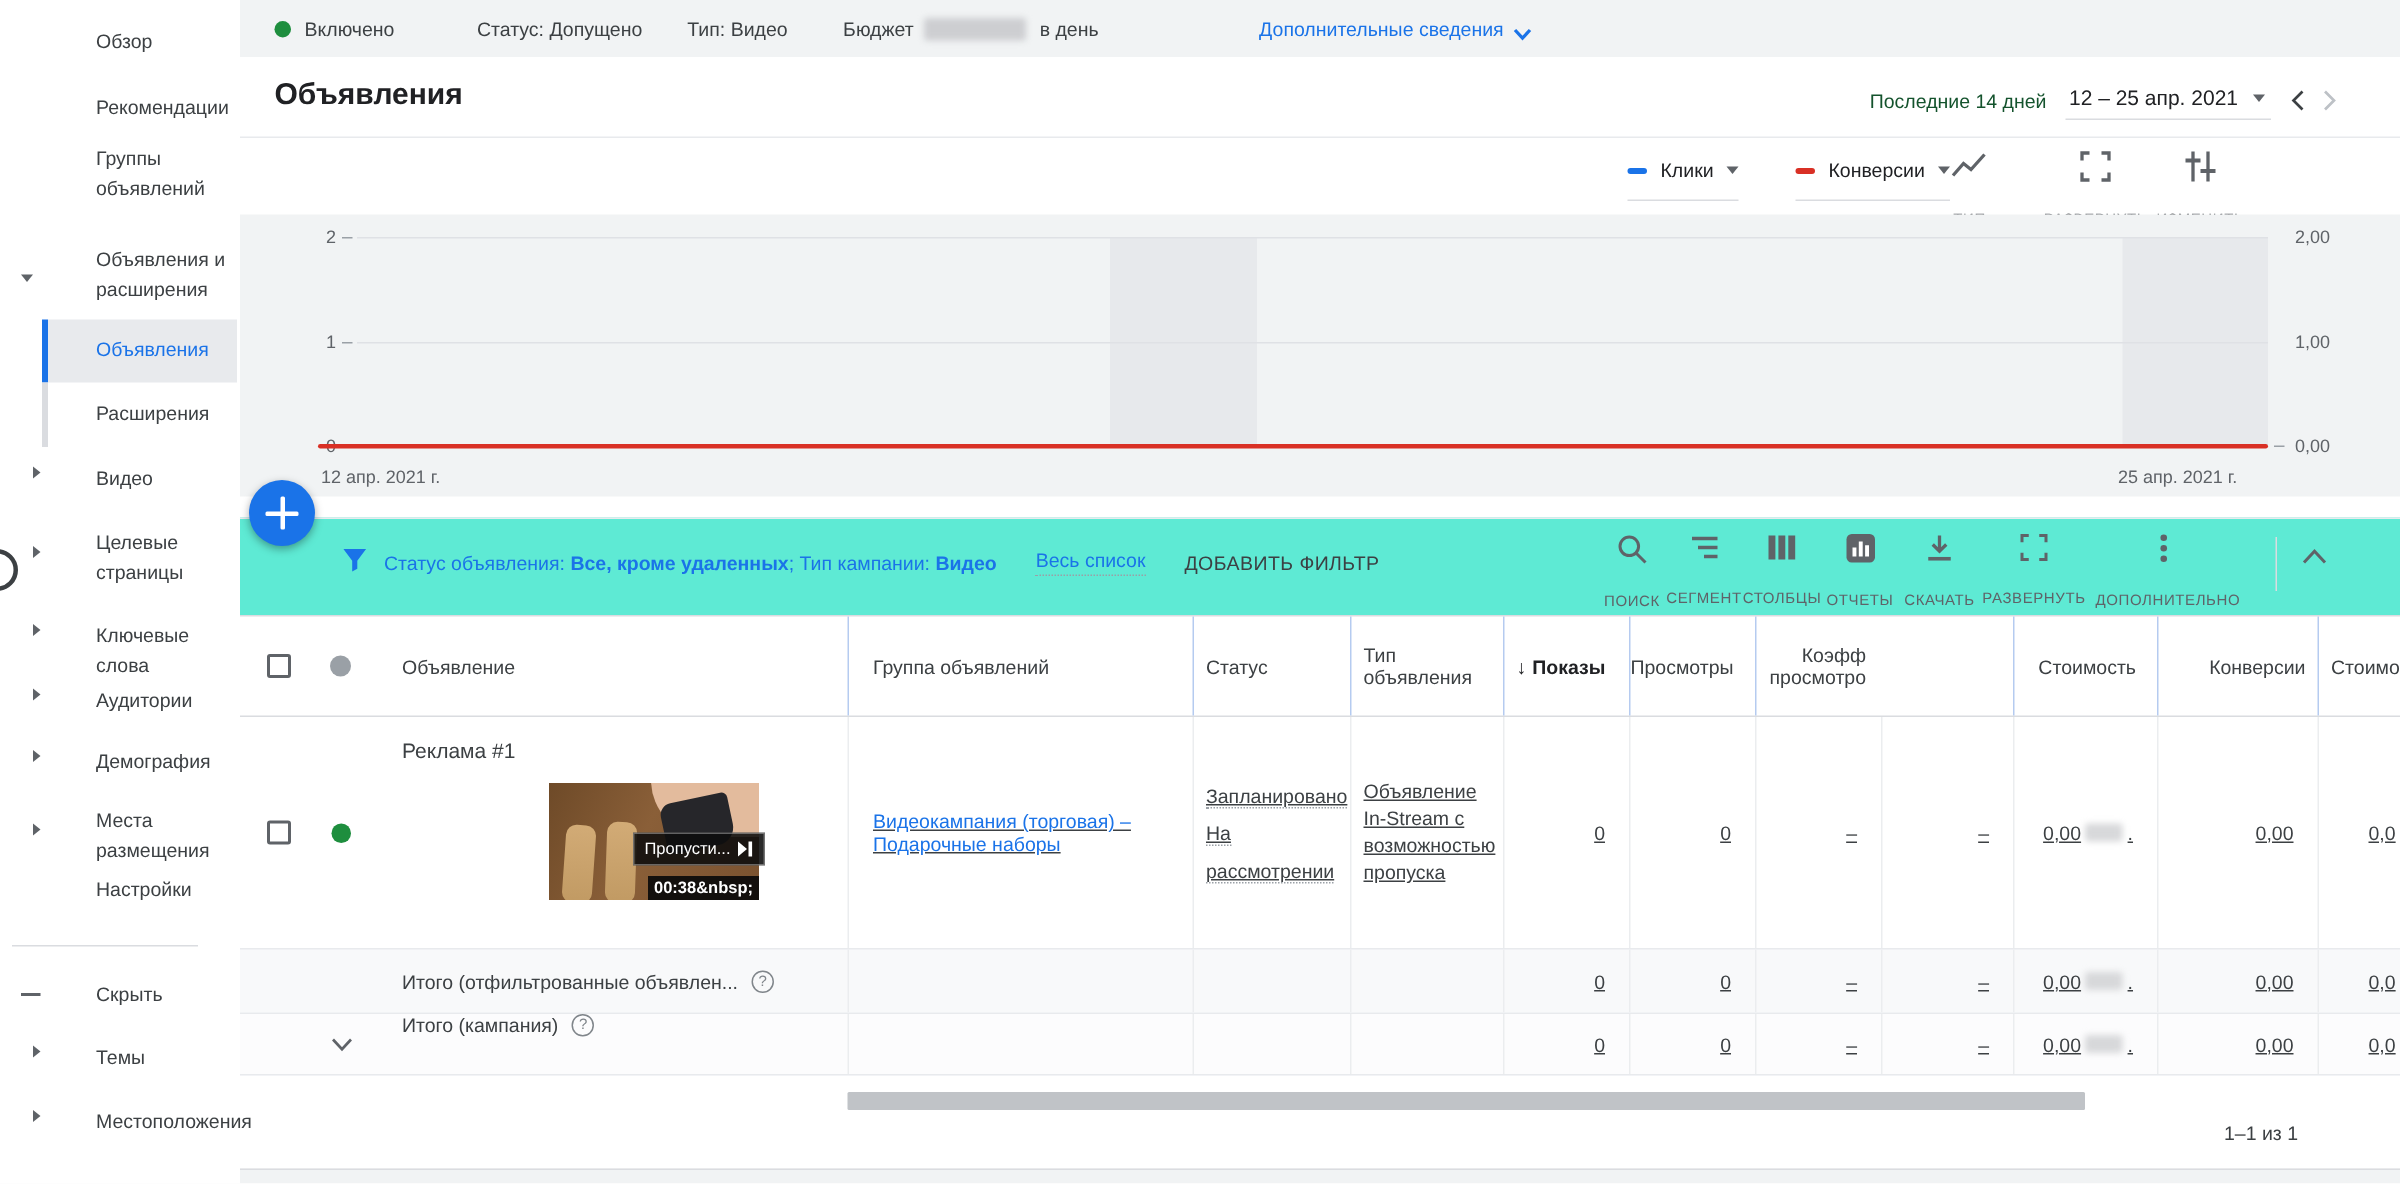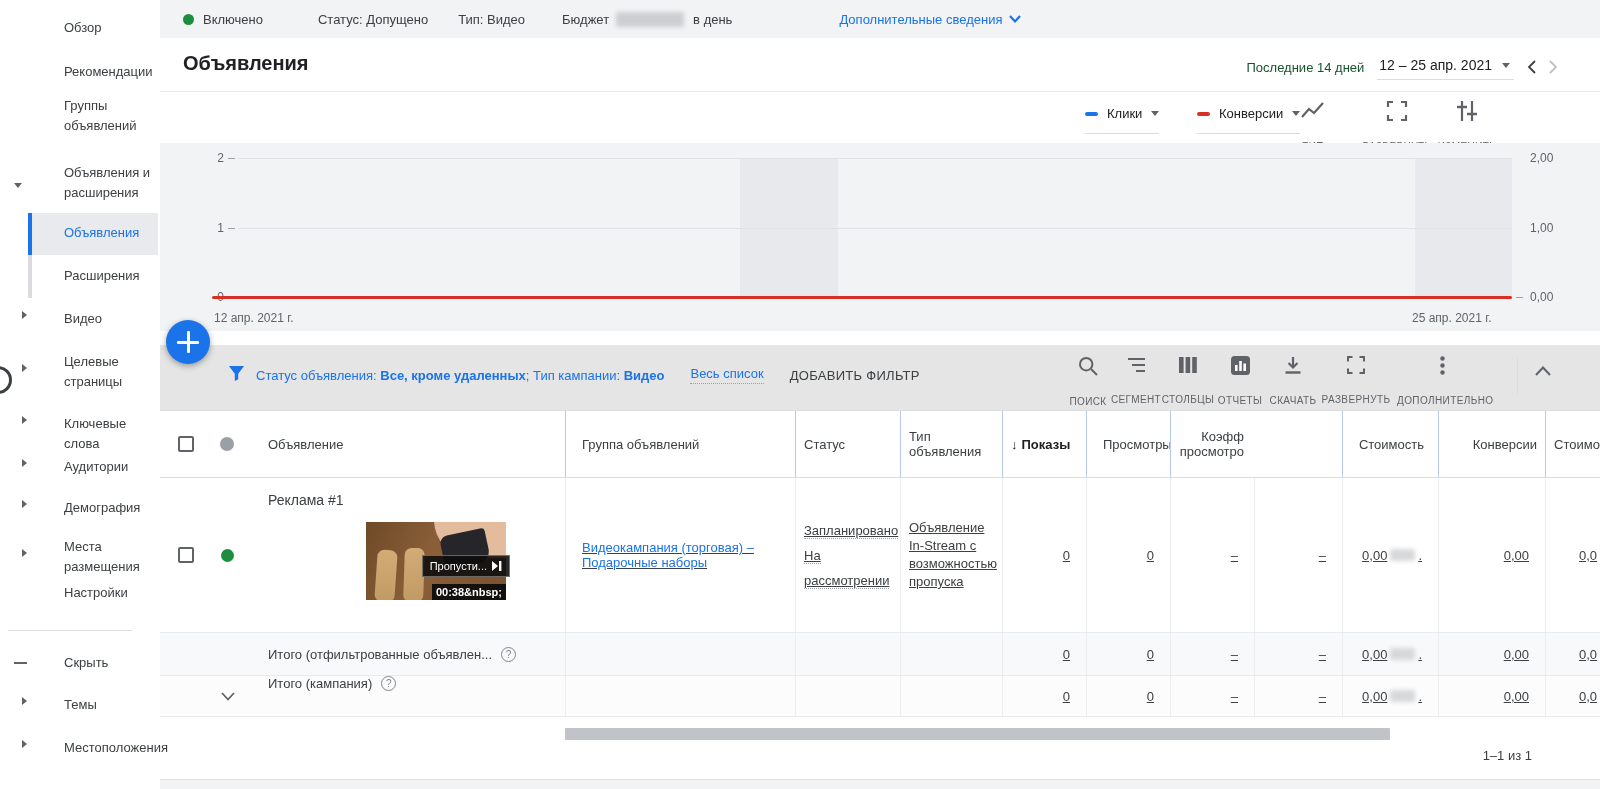--- a/index.html
+++ b/index.html
@@ -21,21 +21,21 @@
   #nav-divider { position:absolute; left:8px; top:630px; width:124px; height:1px; background:#dadce0; }
   #nav-minus { position:absolute; left:14px; top:662px; width:13px; height:2px; background:#5f6368; }
   #edge-arc { position:absolute; left:-16px; top:366px; width:28px; height:28px; border-radius:50%;
     border:3px solid #3c4043; background:#fff; }
 
   
   #topbar { position:absolute; left:160px; top:0; width:1440px; height:38px; background:#f1f3f4;
     display:flex; align-items:center; font-size:13px; color:#3c4043; }
   .dot { border-radius:50%; display:inline-block; }
   .blurbox { display:inline-block; background:#cdced1; border-radius:2px; filter:blur(2px); }
-  #details-link { color:#1a73e8; cursor:pointer; display:flex; align-items:center; gap:7px; }
+  #details-link { color:#1a73e8; cursor:pointer; display:flex; align-items:flex-end; gap:7px; }
 
   
   #titlerow { position:absolute; left:160px; top:38px; width:1440px; height:54px; background:#fff;
     border-bottom:1px solid #e8eaed; }
   #page-title { position:absolute; left:23px; top:14px; font-size:20px; font-weight:700; color:#202124; }
   #daterange { position:absolute; right:42px; top:16px; display:flex; align-items:center; gap:13px; }
   #date-preset { font-size:13px; color:#14532d; }
   #date-value-wrap { display:flex; align-items:center; gap:10px; border-bottom:1px solid #dadce0; padding:3px 4px 6px 2px; cursor:pointer; }
   #date-value { font-size:14px; color:#202124; font-weight:500; }
   .tri-down { width:0; height:0; border-top:5px solid #5f6368; border-left:4.5px solid transparent; border-right:4.5px solid transparent; }
@@ -53,21 +53,21 @@
   .legend .lbl { font-size:13px; color:#202124; }
   .toolbtn { position:absolute; top:9px; width:90px; text-align:center; color:#5f6368; cursor:pointer; }
   .toolbtn svg { display:block; margin:0 auto; }
   .toolbtn .tlabel, .tbar-btn .tlabel { font-size:10px; letter-spacing:.4px; color:#5f6368; margin-top:20px; display:block; }
   #fab { position:absolute; left:6px; top:228px; width:44px; height:44px; border-radius:50%; background:#1a73e8;
     box-shadow:0 2px 6px rgba(0,0,0,.35); cursor:pointer; z-index:6; }
   #fab .h { position:absolute; left:11px; top:20.5px; width:22px; height:3px; background:#fff; border-radius:1px; }
   #fab .v { position:absolute; left:20.5px; top:11px; width:3px; height:22px; background:#fff; border-radius:1px; }
 
   
-  #filterbar { position:absolute; left:160px; top:345px; width:1440px; height:65px; background:#e5e5e5; border-top:1px solid #e8eaed; }
+  #filterbar { position:absolute; left:160px; top:345px; width:1440px; height:65px; background:#5eead4; border-top:1px solid #e8eaed; }
   #filter-left { position:absolute; left:69px; top:20px; display:flex; align-items:center; gap:26px; font-size:13px; }
   #funnel { position:absolute; left:68px; top:19px; }
   .f-blue { color:#1a73e8; }
   .f-bold { font-weight:700; }
   #whole-list { color:#1a73e8; border-bottom:1px dotted #9aa0a6; padding-bottom:2px; cursor:pointer; }
   #add-filter { color:#3c4043; font-weight:500; letter-spacing:.3px; cursor:pointer; }
   .tbar-btn { position:absolute; top:10px; width:70px; text-align:center; cursor:pointer; }
   .tbar-btn svg { display:block; margin:0 auto; }
   #tbar-divider { position:absolute; left:1357px; top:12px; width:1px; height:36px; background:#dadce0; }
   #collapse-up { position:absolute; left:1375px; top:20px; cursor:pointer; }
@@ -323,21 +323,21 @@
         <span class="dot" style="width:14px;height:14px;background:#9aa0a6;margin-left:8px"></span>
       </div>
       <div class="cell c3 hlabel" style="display:flex;align-items:center;padding-left:10px">Объявление</div>
       <div class="cell c5 hlabel vsep" style="display:flex;align-items:center;padding-left:8px">Статус</div>
       <div class="cell c4 hlabel vsep" style="display:flex;align-items:center;padding-left:16px">Группа объявлений</div>
       <div class="cell c6 hlabel vsep" style="display:flex;align-items:center;padding-left:8px">Тип объявления</div>
       <div class="cell c7 vsep" style="display:flex;align-items:center;padding-left:8px;white-space:nowrap;font-weight:700;color:#202124">
         <span style="margin-right:4px">↓</span>
         <span>Показы</span>
       </div>
-      <div class="cell c8 hlabel vsep" style="display:flex;align-items:center;padding-left:16px;white-space:nowrap">Просмотры</div>
+      <div class="cell c8 hlabel vsep" style="display:flex;align-items:center;padding-left:0;white-space:nowrap">Просмотры</div>
       <div class="cell c9 hlabel vsep" style="display:flex;align-items:center;justify-content:flex-end;text-align:right;padding-right:10px">Коэфф просмотро</div>
       <div class="cell c11 hlabel vsep" style="display:flex;align-items:center;justify-content:flex-end;padding-right:14px">Стоимость</div>
       <div class="cell c12 hlabel vsep" style="display:flex;align-items:center;justify-content:flex-end;padding-right:8px">Конверсии</div>
       <div class="cell c13 hlabel vsep" style="display:flex;align-items:center;padding-left:8px;white-space:nowrap">Стоимость</div>
     </div>
 
     <div class="trow" id="drow">
       <div class="cell c1" style="display:flex;align-items:center;justify-content:center">
         <span class="checkbox"></span>
       </div>

